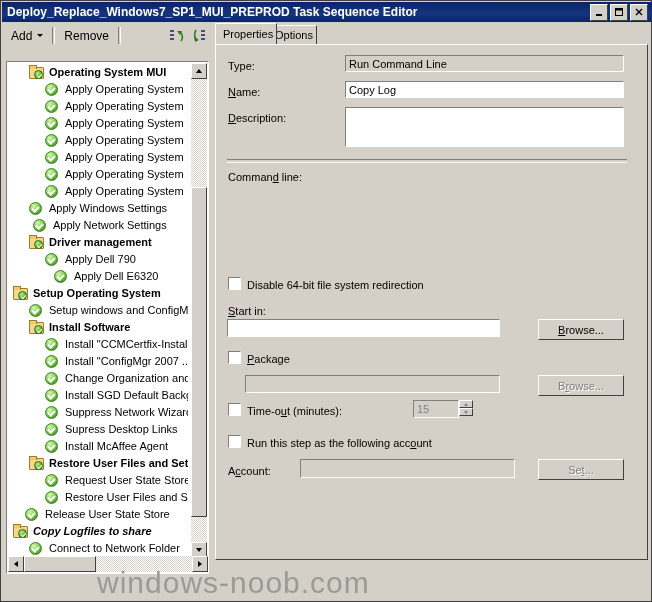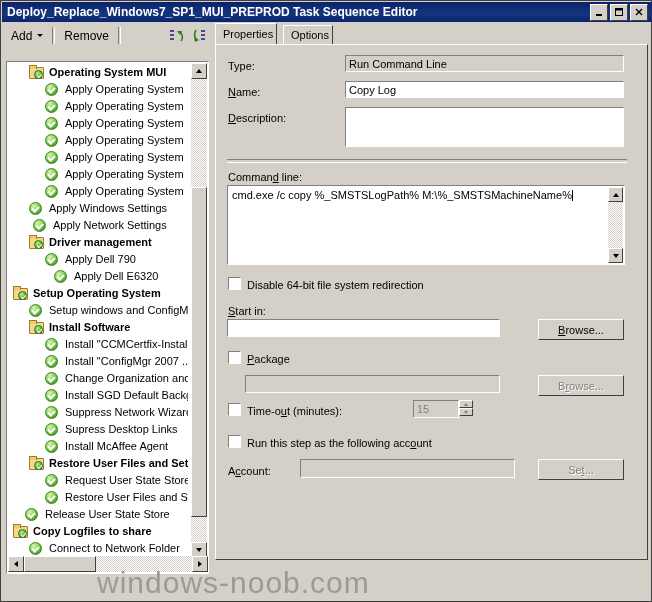--- a/index.html
+++ b/index.html
@@ -384,21 +384,21 @@
             <span class="lbl">Request User State Store</span>
           </div>
           <div class="trow" style="padding-left: 36px;">
             <span class="ico check"></span>
             <span class="lbl">Restore User Files and Settings</span>
           </div>
           <div class="trow" style="padding-left: 16px;">
             <span class="ico check"></span>
             <span class="lbl">Release User State Store</span>
           </div>
-          <div class="trow grp" style="padding-left: 4px;">
+          <div class="trow grp" style="padding-left: 4px; font-style: italic;">
             <span class="ico folder">
               <span class="ovl"></span>
             </span>
             <span class="lbl">Copy Logfiles to share</span>
           </div>
           <div class="trow" style="padding-left: 20px;">
             <span class="ico check"></span>
             <span class="lbl">Connect to Network Folder</span>
           </div>
           <div class="trow" style="padding-left: 20px;">
@@ -430,52 +430,39 @@
       <div class="sb-btn" style="position:absolute;left:184px;top:0;width:16px;height:16px;">
         <div class="arrowglyph a-rt"></div>
       </div>
     </div>
   </div>
 
   <div class="tabstrip">
     <div class="tab active" style="left:0;width:62px;">
       <span>Properties</span>
     </div>
-    <div class="tab" style="left:68px;width:50px;">
+    <div class="tab" style="left:52px;width:50px;">
       <span>Options</span>
     </div>
   </div>
 
   <div class="tabpage">
 
     <div class="lbl-static" style="left:12px;top:15px;">Type:</div>
     <div class="field readonly" style="left:129px;top:10px;width:279px;height:17px;">Run Command Line</div>
 
     <div class="lbl-static" style="left:12px;top:41px;"><u>N</u>ame:</div>
     <div class="field" style="left:129px;top:36px;width:279px;height:17px;">Copy Log</div>
 
     <div class="lbl-static" style="left:12px;top:67px;"><u>D</u>escription:</div>
     <div class="field" style="left:129px;top:62px;width:279px;height:40px;"></div>
 
     <div class="groupline" style="left:11px;top:114px;width:400px;"></div>
 
     <div class="lbl-static" style="left:12px;top:126px;">Comman<u>d</u> line:</div>
-    <div class="cmdbox" style="left:11px;top:140px;width:398px;height:80px;">
-      <div class="cmdtext"><span>cmd.exe /c copy %_SMSTSLogPath% M:\%_SMSTSMachineName%</span><span class="caret"></span></div>
-
-      <div style="position:absolute;right:1px;top:1px;width:15px;height:76px;background:#d4d0c8;">
-        <div class="sb-btn" style="position:absolute;left:0;top:0;width:15px;height:15px;">
-            <div class="arrowglyph a-up"></div>
-          </div>
-        <div class="sb-track" style="position:absolute;left:0;top:15px;width:15px;height:46px;"></div>
-        <div class="sb-btn" style="position:absolute;left:0;top:61px;width:15px;height:15px;">
-            <div class="arrowglyph a-dn"></div>
-          </div>
-      </div>
-    </div>
 
     <div class="chk" style="left:12px;top:232px;"></div>
     <div class="lbl-static" style="left:31px;top:234px;">Disable 64-bit file system redirection</div>
 
     <div class="lbl-static" style="left:12px;top:260px;"><u>S</u>tart in:</div>
     <div class="field" style="left:11px;top:274px;width:273px;height:18px;"></div>
     <div class="btn" style="left:322px;top:274px;width:86px;height:21px;">
         <span><u>B</u>rowse...</span>
       </div>
 

